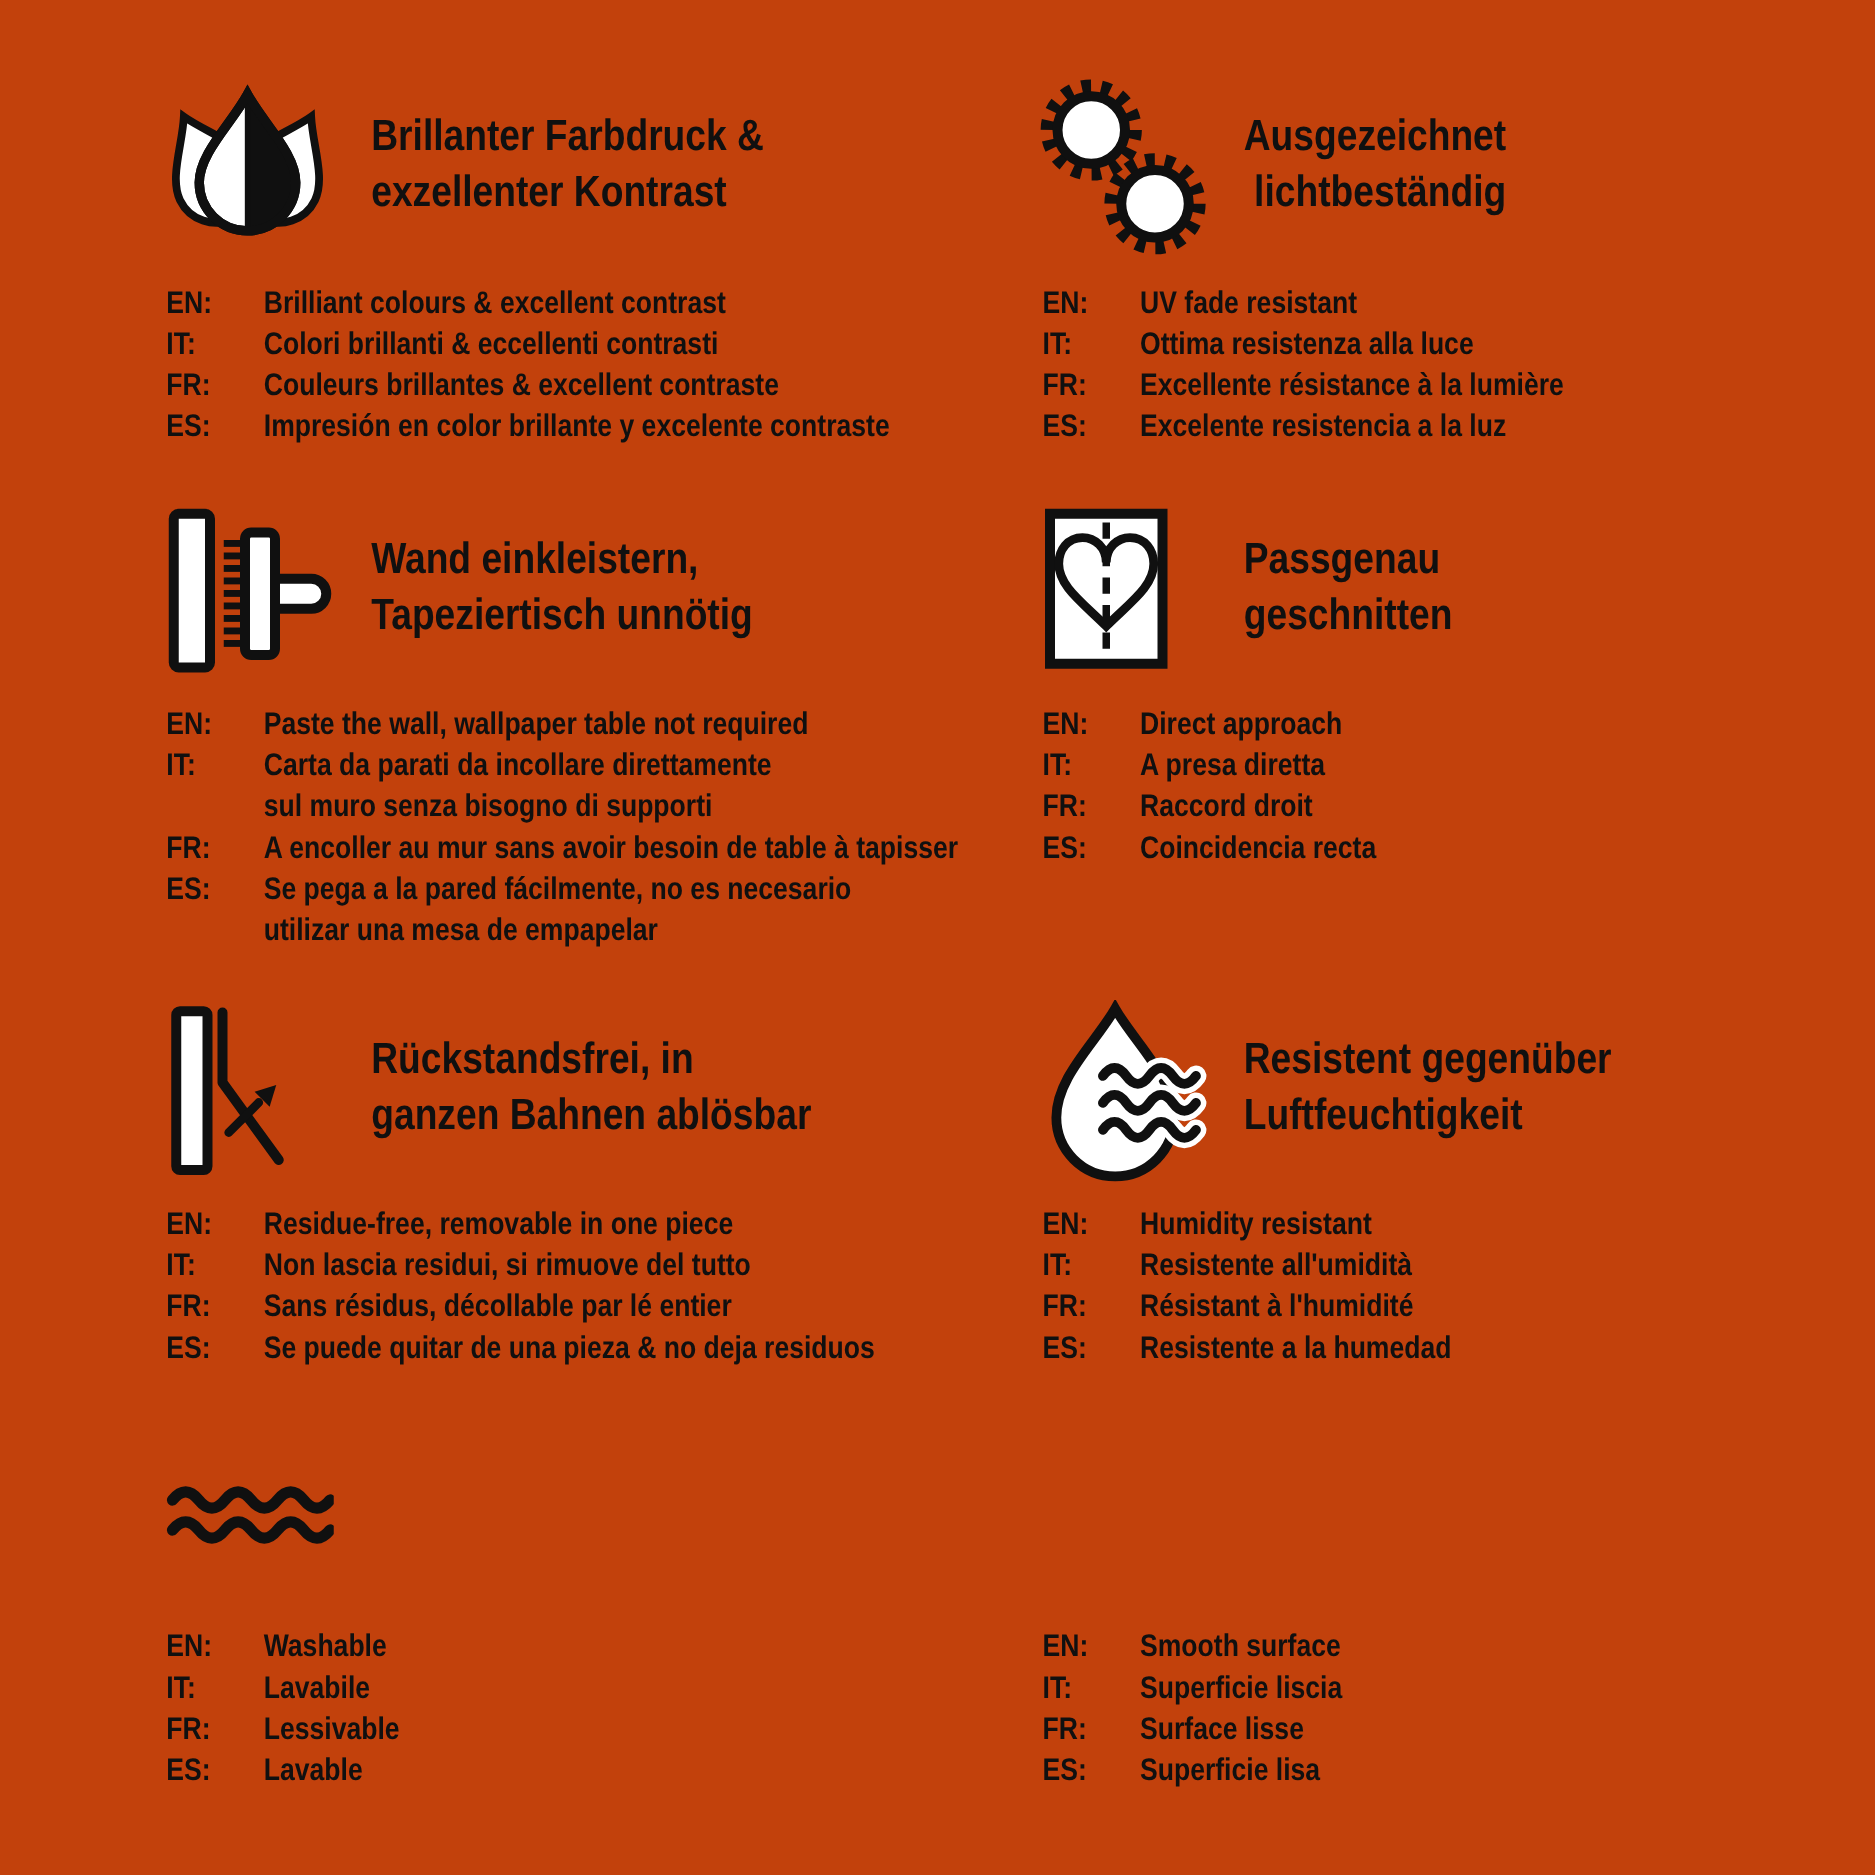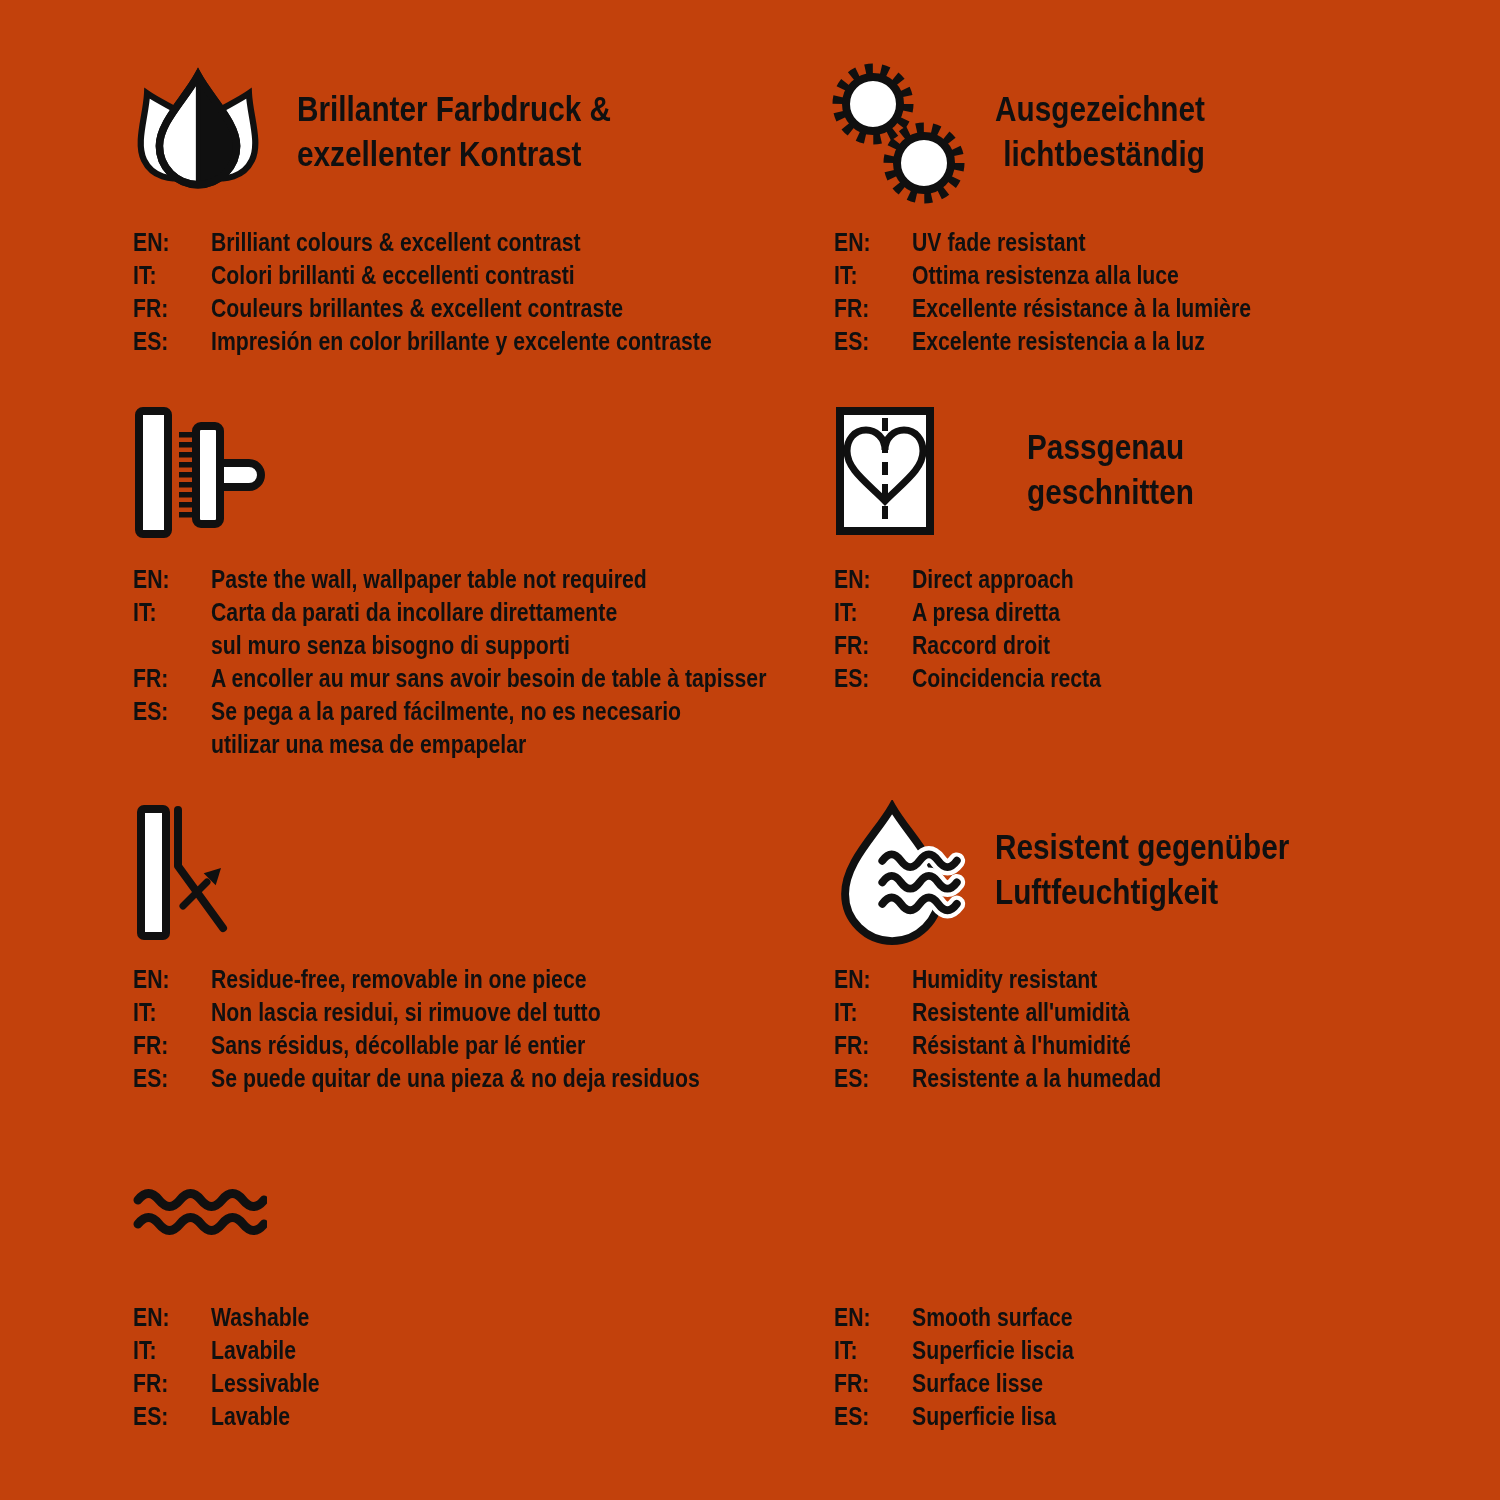--- a/index.html
+++ b/index.html
@@ -14,21 +14,21 @@
   .title .tline{display:block;}
   .rows{position:absolute;font-size:25px;font-weight:bold;color:#101010;}
   .row{position:relative;height:33px;line-height:33px;}
   .lab{position:absolute;left:0;top:0;display:inline-block;transform:scaleX(0.85);transform-origin:0 0;white-space:nowrap;}
   .txt{position:absolute;left:78px;top:0;display:inline-block;transform:scaleX(0.85);transform-origin:0 0;white-space:nowrap;}
 
   
   .s1-icon{left:131px;top:66px;}   .s1-title{left:297px;top:86px;}   .s1-rows{left:133px;top:226px;}
   .s2-icon{left:831px;top:62px;}   .s2-title{left:995px;top:86px;text-align:right;}   .s2-rows{left:834px;top:226px;}
   .s3-icon{left:133px;top:406px;}  .s3-title{left:297px;top:424px;}  .s3-rows{left:133px;top:563px;}
-  .s4-icon{left:835px;top:406px;}  .s4-title{left:995px;top:424px;margin-left:32px;}  .s4-rows{left:834px;top:563px;}
+  .s4-icon{left:835px;top:406px;}  .s4-title{left:995px;top:424px;}  .s4-rows{left:834px;top:563px;}
   .s5-icon{left:135px;top:804px;}  .s5-title{left:297px;top:824px;}  .s5-rows{left:133px;top:963px;}
   .s6-icon{left:831px;top:800px;}  .s6-title{left:995px;top:824px;}  .s6-rows{left:834px;top:963px;}
   .s7-icon{left:133px;top:1186px;} .s7-title{left:297px;top:1190px;} .s7-rows{left:133px;top:1301px;}
   .s8-icon{left:835px;top:1144px;} .s8-title{left:995px;top:1190px;} .s8-rows{left:834px;top:1301px;}
 </style>
 </head>
 <body>
 
 <div class="canvas">
 
@@ -108,20 +108,24 @@
         <rect x="46" y="66" width="17" height="5.5"></rect>
           <rect x="46" y="76" width="17" height="5.5"></rect>
         <rect x="46" y="86" width="17" height="5.5"></rect>
           <rect x="46" y="96" width="17" height="5.5"></rect>
         <rect x="46" y="106" width="17" height="5.5"></rect>
       </g>
       <rect x="63" y="20" width="24" height="98" rx="5" fill="#ffffff" stroke="#101010" stroke-width="8"></rect>
       <path d="M87,57 h29 a12,12 0 0 1 0,24 h-29 z" fill="#ffffff" stroke="#101010" stroke-width="8"></path>
     </svg>
   </div>
+  <div class="title s3-title">
+    <span class="tline">Wand einkleistern,</span>
+    <span class="tline">Tapeziertisch unnötig</span>
+  </div>
   <div class="rows s3-rows">
     <div class="row">
         <span class="lab">EN:</span>
         <span class="txt">Paste the wall, wallpaper table not required</span>
       </div>
     <div class="row">
         <span class="lab">IT:</span>
         <span class="txt">Carta da parati da incollare direttamente</span>
       </div>
     <div class="row">
@@ -172,20 +176,24 @@
       </div>
   </div>
 
   <div class="icon s5-icon">
     <svg width="110" height="138" viewBox="0 0 110 138">
       <rect x="6" y="5" width="25" height="127" rx="3" fill="#ffffff" stroke="#101010" stroke-width="8"></rect>
       <polyline points="43,6 43,62 88,124" fill="none" stroke="#101010" stroke-width="8" stroke-linecap="round" stroke-linejoin="round"></polyline>
       <line x1="48" y1="102" x2="72" y2="78" stroke="#101010" stroke-width="7" stroke-linecap="round"></line>
       <polygon points="86,64 80.7,81.3 68.7,69.3" fill="#101010"></polygon>
     </svg>
+  </div>
+  <div class="title s5-title">
+    <span class="tline">Rückstandsfrei, in</span>
+    <span class="tline">ganzen Bahnen ablösbar</span>
   </div>
   <div class="rows s5-rows">
     <div class="row">
         <span class="lab">EN:</span>
         <span class="txt">Residue-free, removable in one piece</span>
       </div>
     <div class="row">
         <span class="lab">IT:</span>
         <span class="txt">Non lascia residui, si rimuove del tutto</span>
       </div>

